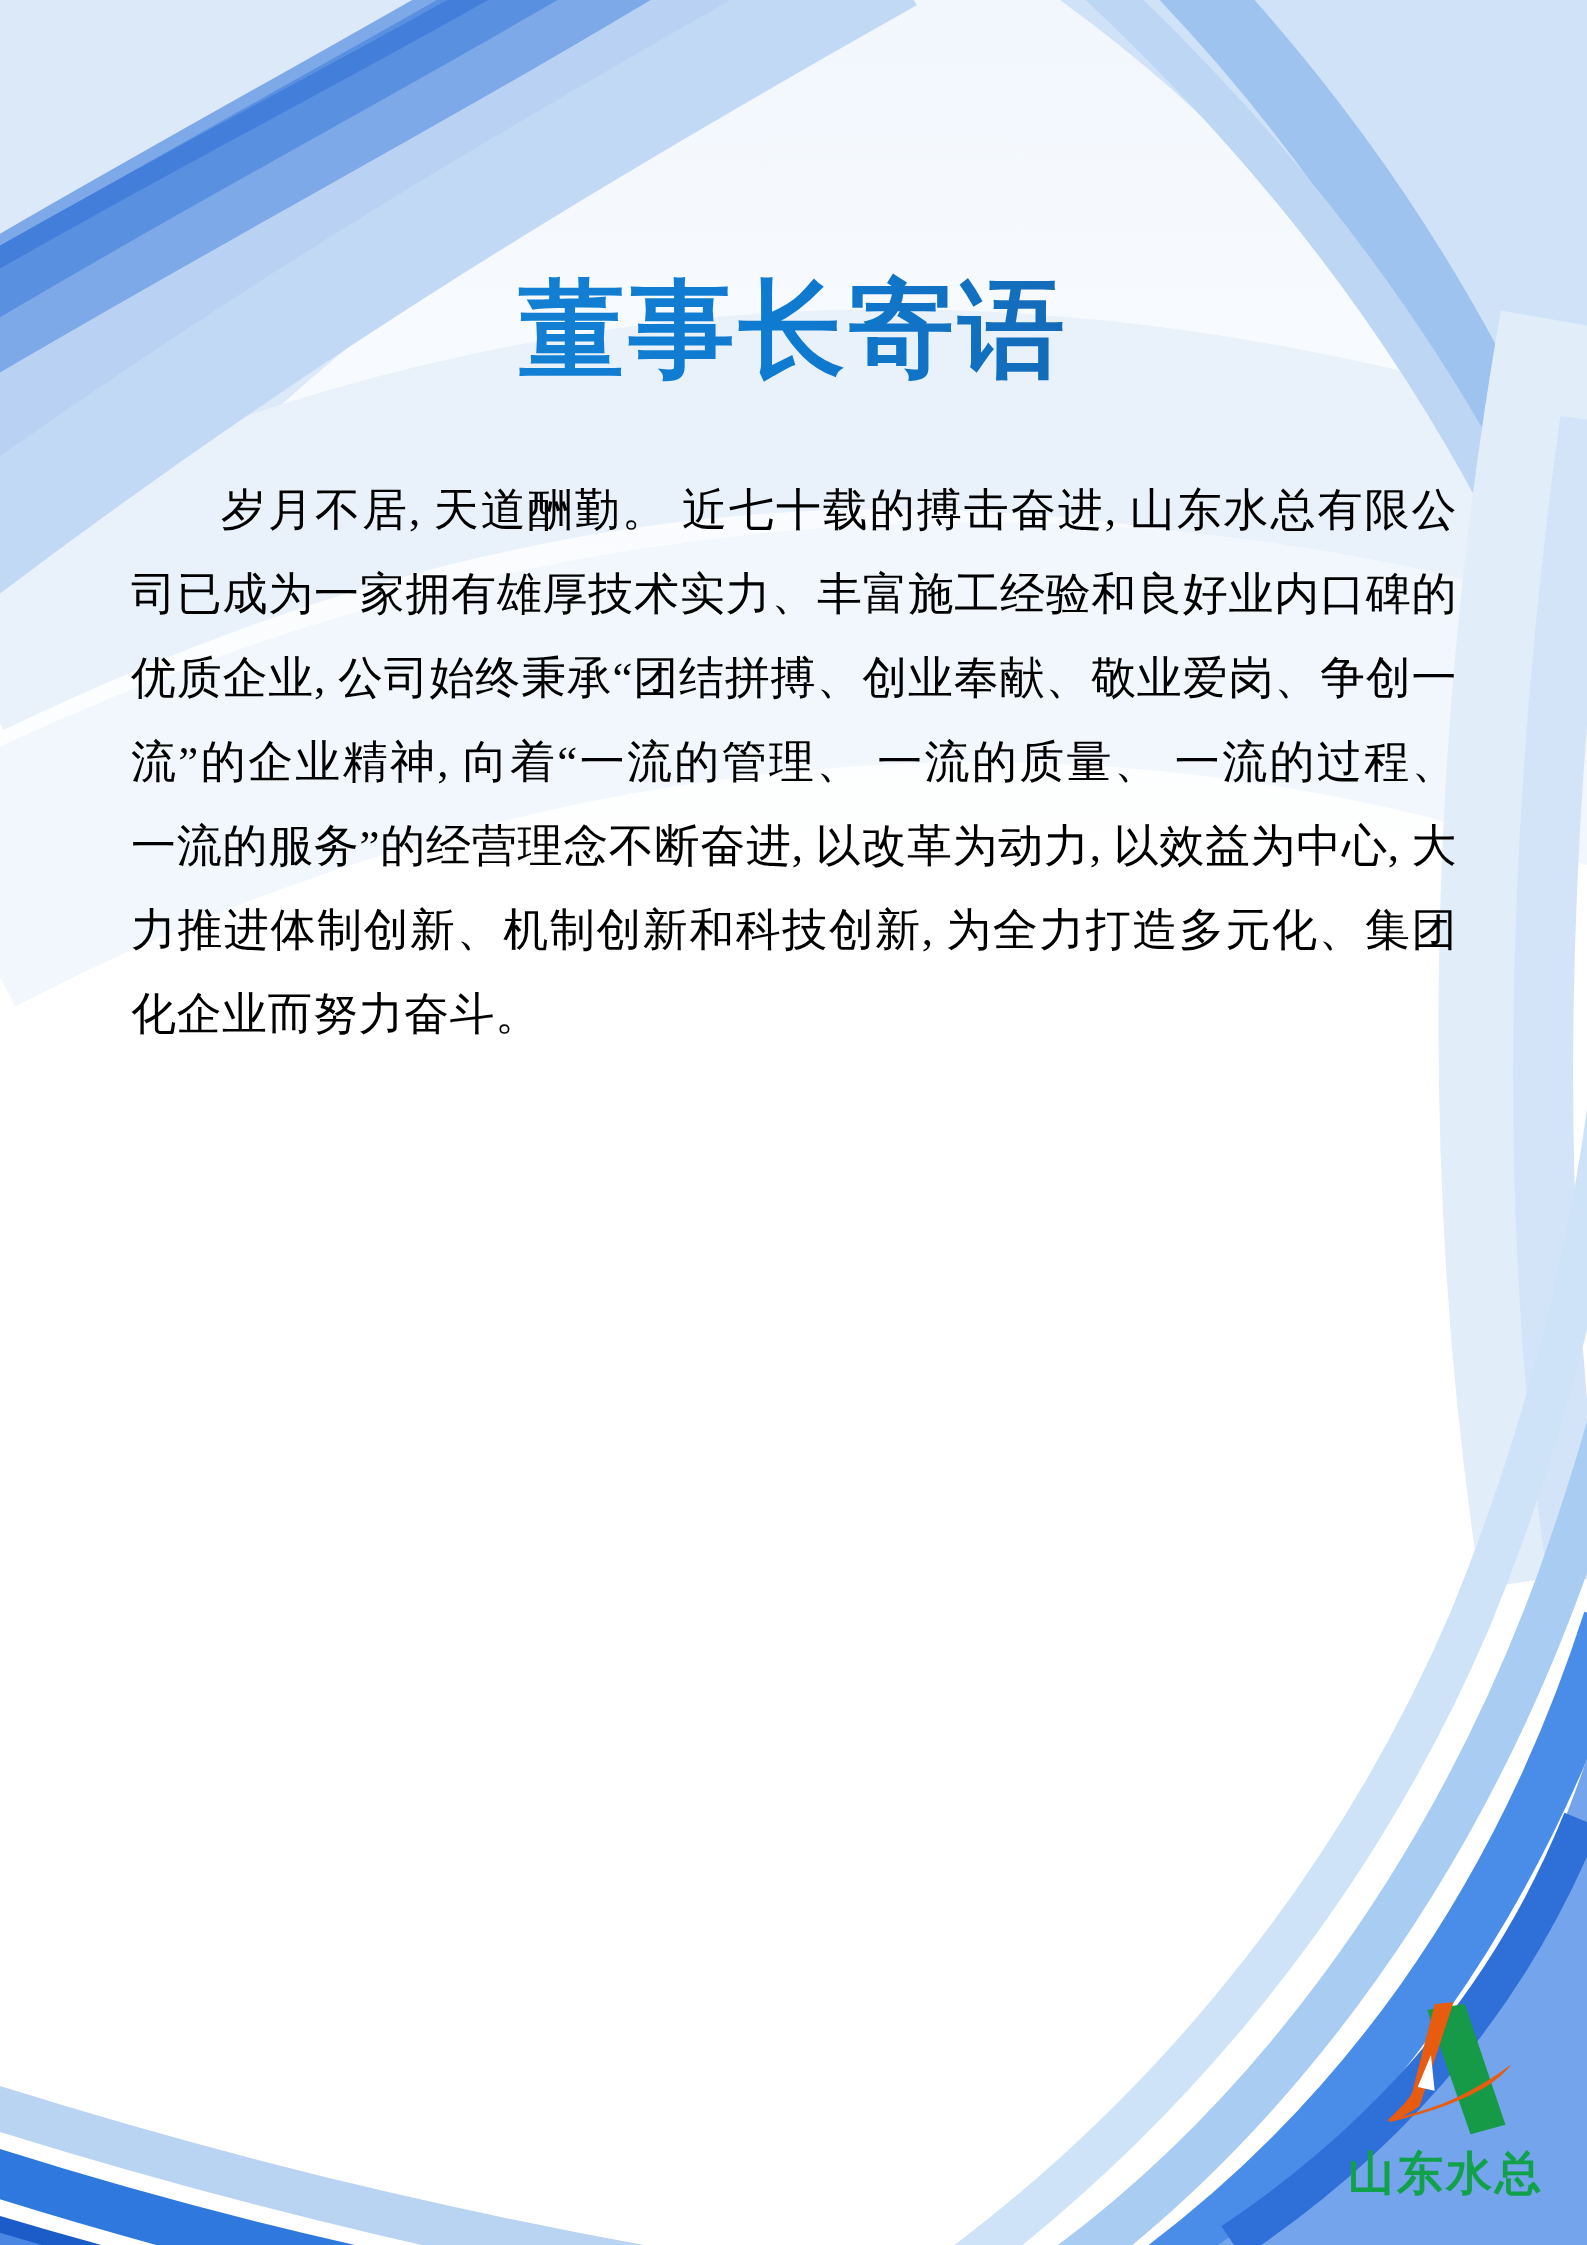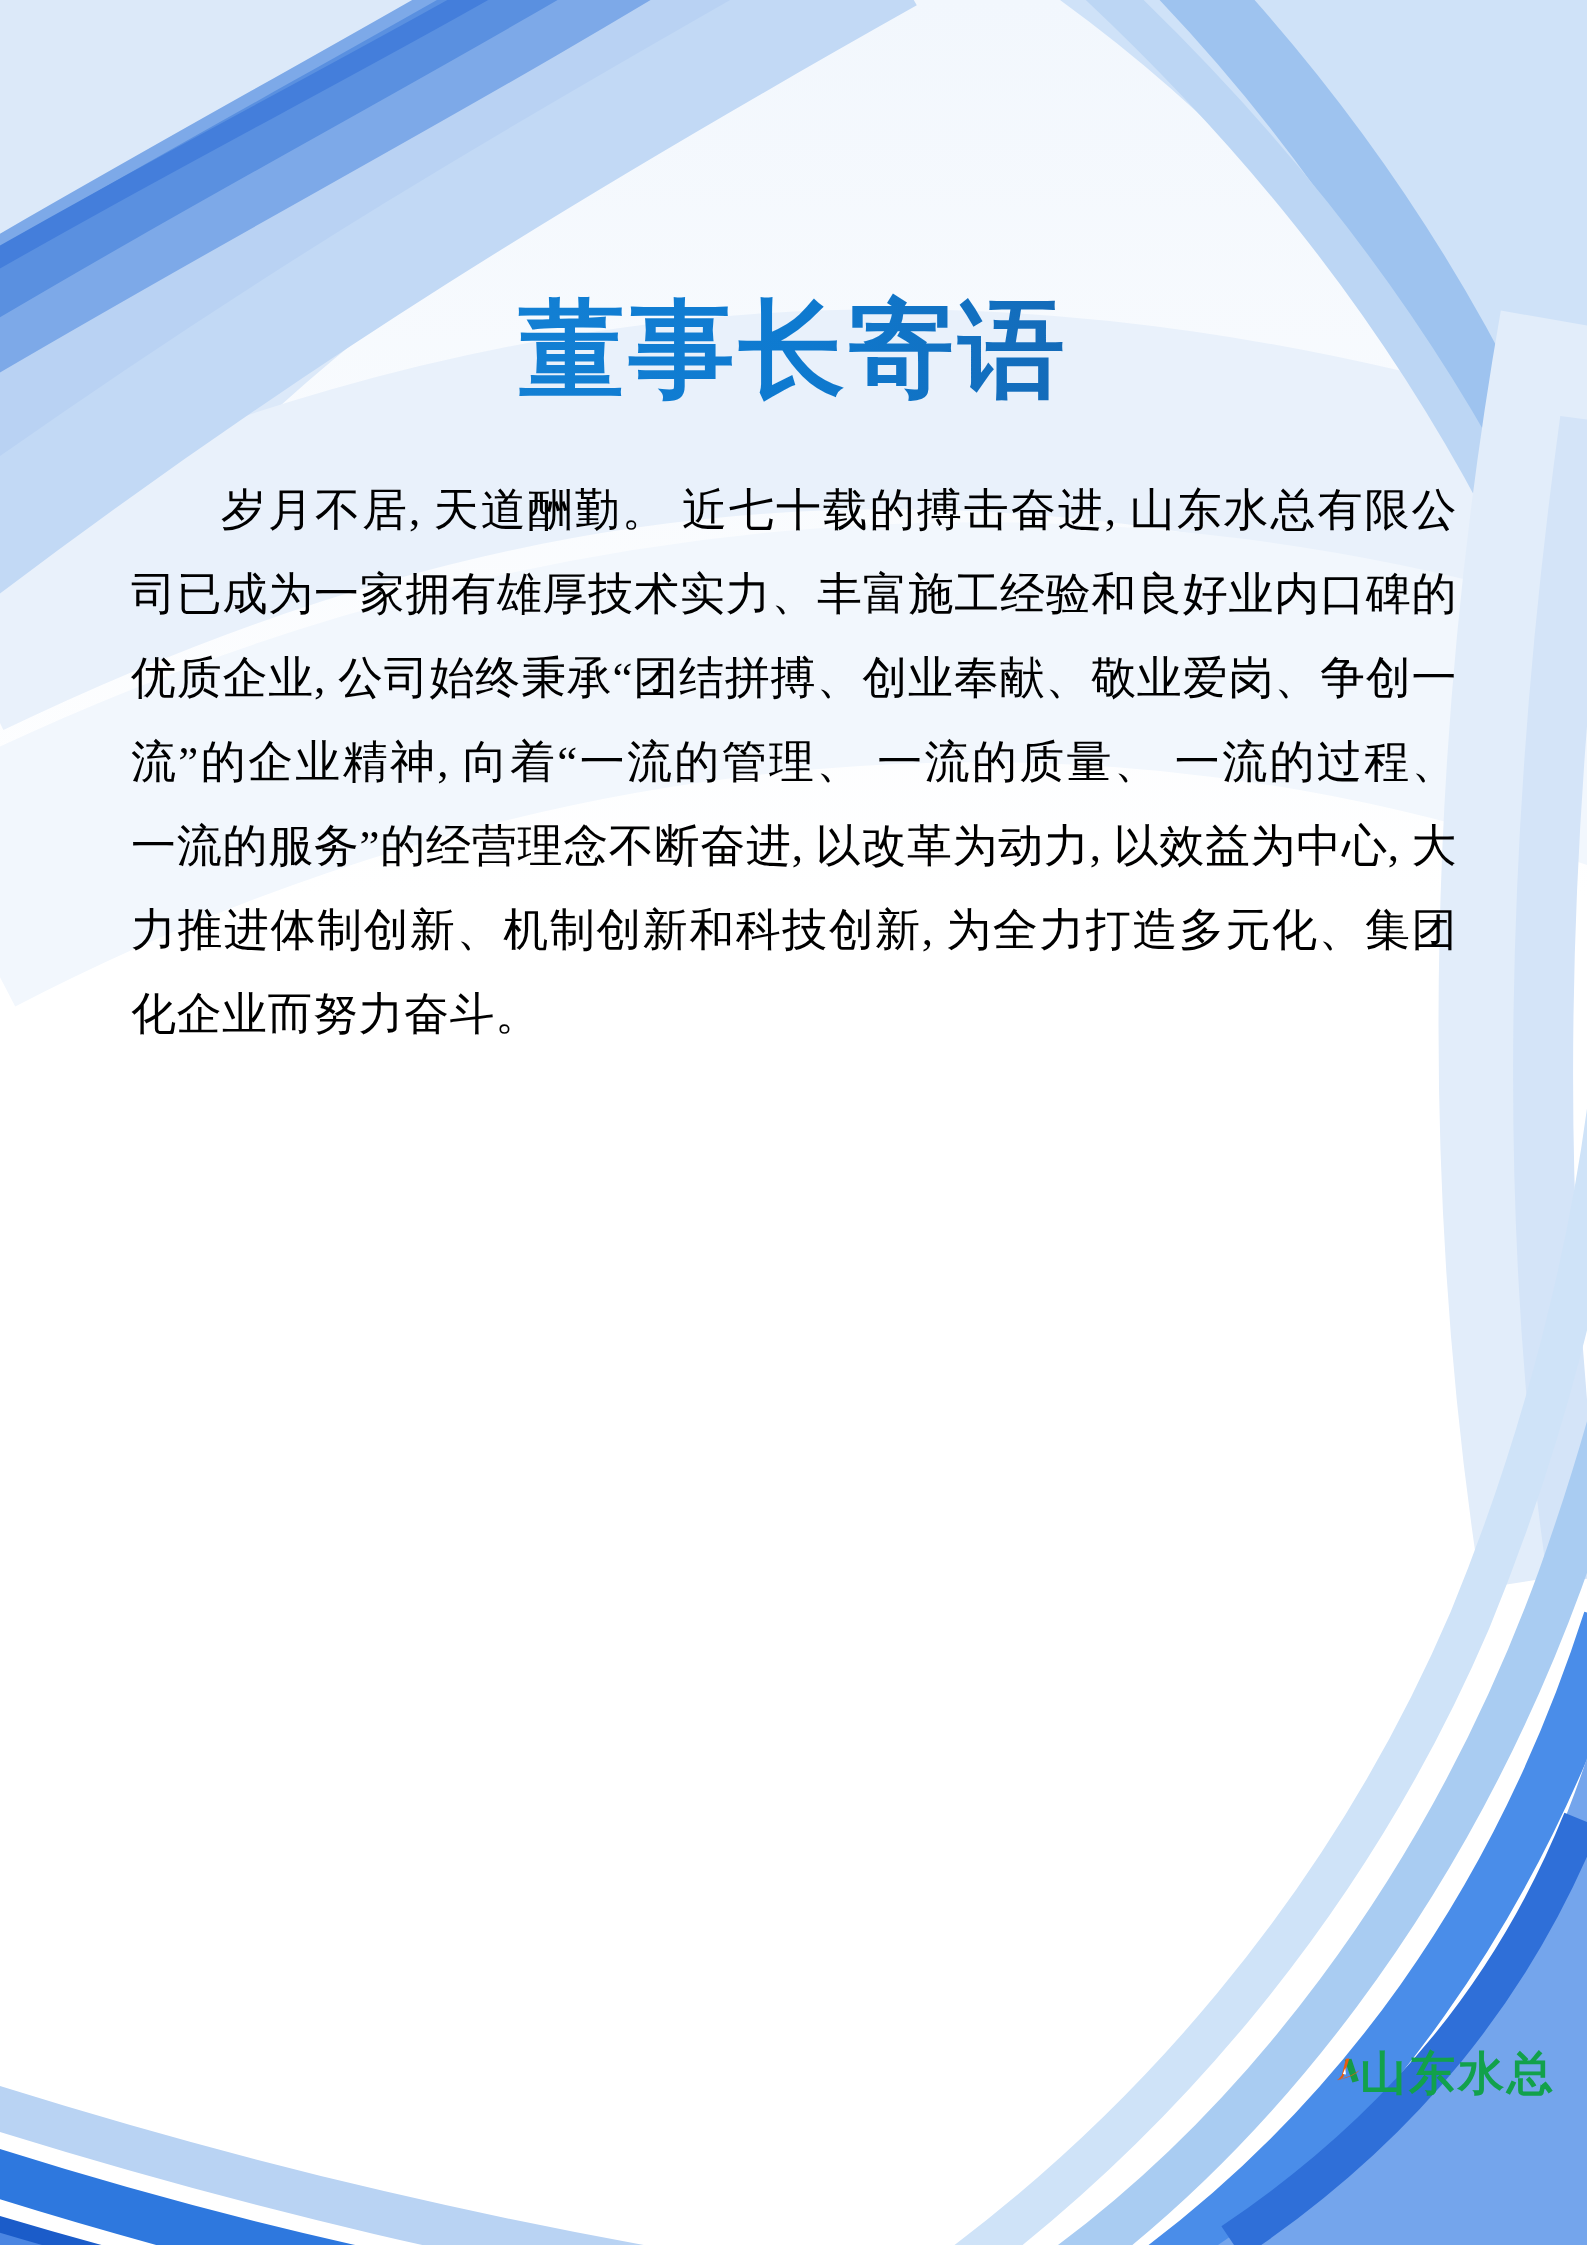--- a/index.html
+++ b/index.html
@@ -6,21 +6,21 @@
   .page{
     position:relative;
     width:1587px;height:2245px;
     overflow:hidden;
     background:linear-gradient(180deg,#f2f7fd 0%,#ffffff 40%);
     font-family:"Liberation Serif","DejaVu Serif",serif;
   }
   .bg{position:absolute;left:0;top:0;width:1587px;height:2245px;z-index:0;}
   .title{
     position:absolute;z-index:2;
-    left:0;top:284px;width:100%;
+    left:0;top:264px;width:100%;
     text-align:center;
     font-family:"DejaVu Sans","Liberation Sans",sans-serif;
     font-weight:bold;
     font-size:106px;line-height:1.25;
     letter-spacing:4px;
     color:#0f7ccf;
   }
   @supports ((-webkit-background-clip:text) or (background-clip:text)){
     .title{
       background:linear-gradient(90deg,#1b8ada 0%,#0e7ad0 50%,#1a5ba0 85%,#15457f 100%);
@@ -33,21 +33,21 @@
     left:131px;top:468px;width:1326px;
     font-size:45px;line-height:84px;
     letter-spacing:0.5px;
     color:#000;
     text-align:justify;
   }
   .content p{margin:0;text-indent:2em;}
   .logo{
     position:absolute;z-index:3;
     left:1336px;top:1998px;width:220px;
-    display:flex;align-items:center;justify-content:space-between;
+    display:flex;flex-direction:column;align-items:center;justify-content:space-between;
   }
   .logo-mark{width:132px;height:146px;}
   .logo-text{
     margin-top:4px;
     font-family:"DejaVu Sans","Liberation Sans",sans-serif;
     font-weight:bold;
     font-size:46px;line-height:1.1;
     letter-spacing:3px;
     color:#12a14b;
     white-space:nowrap;

